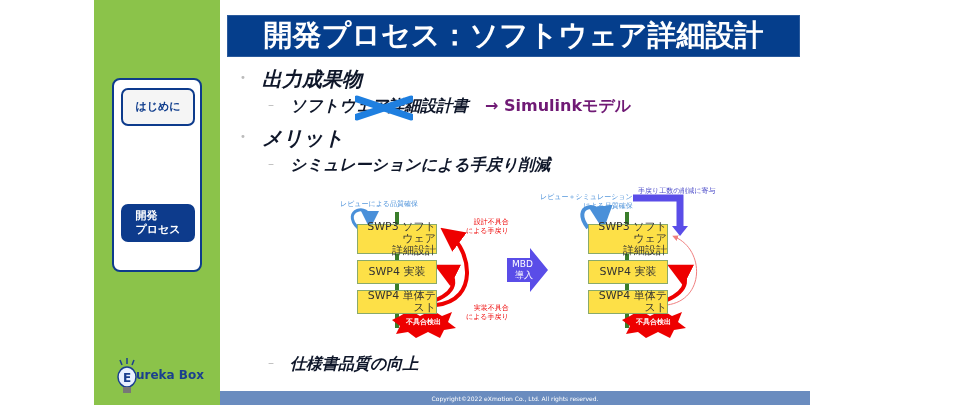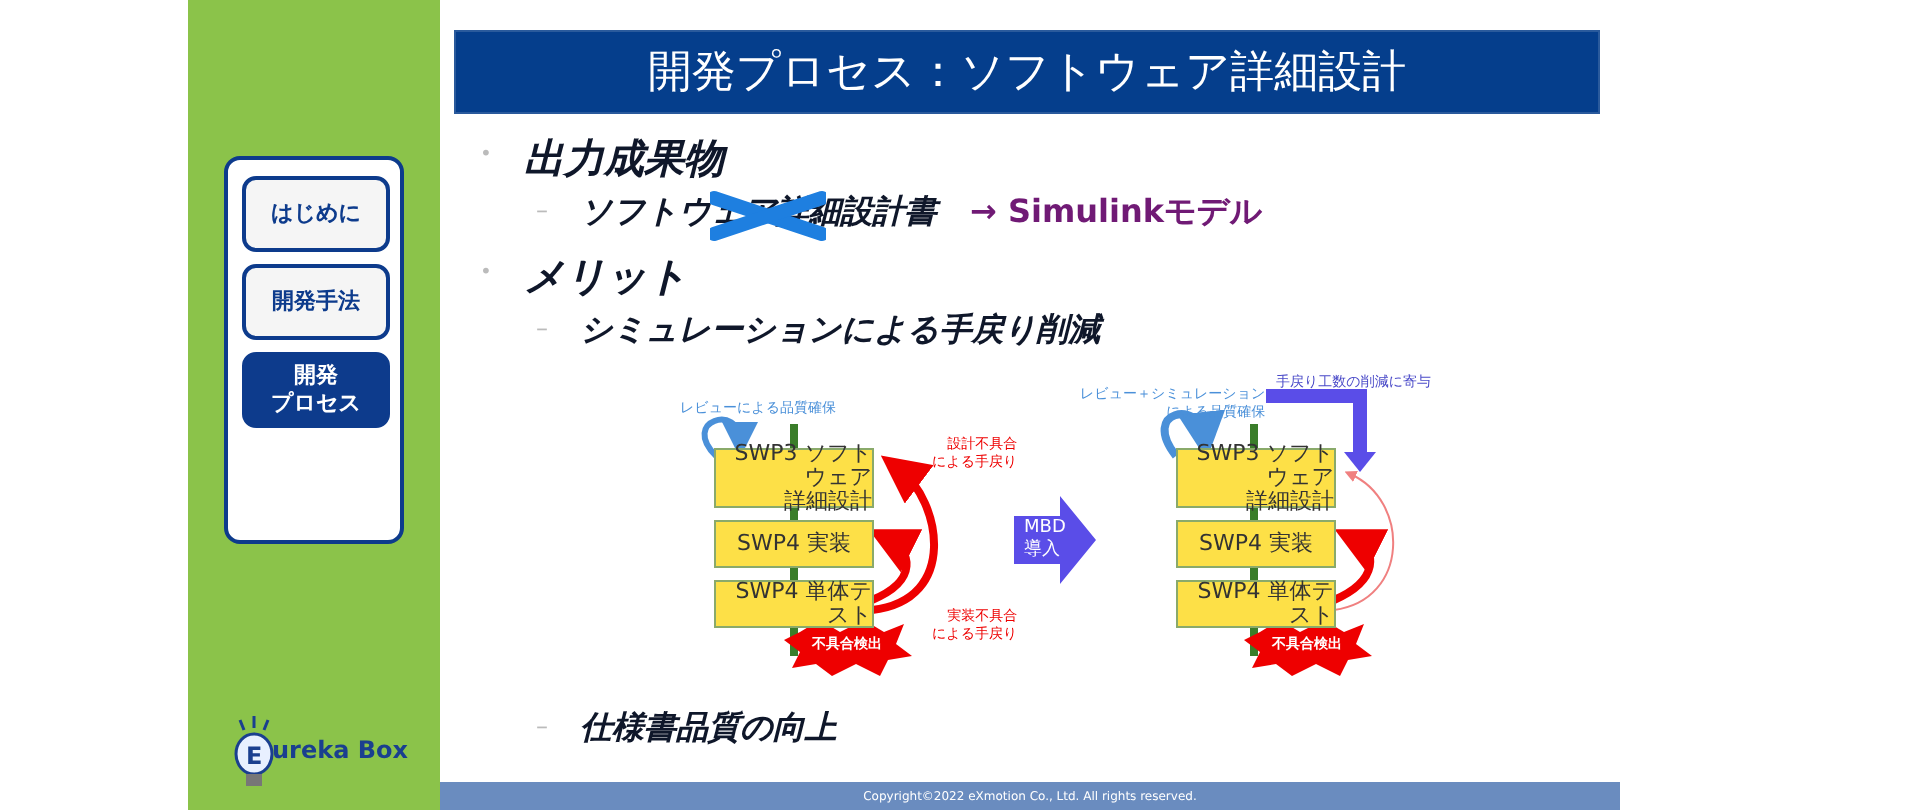--- a/index.html
+++ b/index.html
@@ -1,42 +1,41 @@
 <!DOCTYPE html>
 <html><head>
 <meta charset="utf-8">
 <style>
   html,body{margin:0;padding:0;background:#fff;}
   body{width:960px;height:405px;position:relative;overflow:hidden;font-family:"DejaVu Sans",sans-serif;}
   .sidebar{position:absolute;left:94px;top:0;width:126px;height:405px;background:#8bc34a;}
   .nav-panel{position:absolute;left:18px;top:78px;width:90px;height:194px;background:#fff;border:2px solid #0d3b8c;border-radius:8px;box-sizing:border-box;}
-  .nav-item{position:absolute;left:7px;width:74px;height:38px;border:2px solid #0d3b8c;border-radius:7px;background:#f5f5f5;box-sizing:border-box;display:flex;align-items:center;justify-content:center;text-align:center;color:#0d3b8c;font-weight:bold;font-size:11px;line-height:14px;}
-  .nav-item.active{background:#0d3b8c;color:#fff;}
+  .nav-item{position:absolute;left:7px;width:74px;height:38px;border:2px solid #0d3b8c;border-radius:7px;background:#f5f5f5;box-sizing:border-box;display:flex;align-items:center;justify-content:center;text-align:left;color:#0d3b8c;font-weight:bold;font-size:11px;line-height:14px;}
+  .nav-item.active{background:#0d3b8c;color:#fff;margin-top:28px;}
   .logo{position:absolute;left:18px;top:358px;width:100px;height:42px;}
   .logo-text{position:absolute;left:24px;top:10px;color:#1a3f8f;font-weight:bold;font-size:12px;font-family:"DejaVu Sans",sans-serif;}
-  .title-bar{position:absolute;left:227px;top:15px;width:573px;height:42px;background:#053e8c;border:1px solid #2a5a9c;box-sizing:border-box;display:flex;align-items:center;justify-content:center;color:#fff;font-size:22px;font-weight:normal;}
+  .title-bar{position:absolute;left:227px;top:15px;width:573px;height:42px;background:#053e8c;border:1px solid #2a5a9c;box-sizing:border-box;display:flex;align-items:center;justify-content:center;color:#fff;font-size:29px;font-weight:bold;}
   .bullet{position:absolute;color:#0f172a;font-weight:bold;font-style:italic;}
   .dot{position:absolute;color:#bbb;font-size:10px;}
   .dash{position:absolute;color:#bbb;font-size:12px;}
   .b1{font-size:20px;}
   .b2{font-size:16px;}
   .blue{color:#701a75;font-weight:bold;}
   .strike{position:absolute;left:355px;top:95px;width:58px;height:26px;}
   .footer{position:absolute;left:220px;top:391px;width:590px;height:14px;background:#6a8cbf;color:#fff;font-size:6px;display:flex;align-items:center;justify-content:center;}
   .diagram{position:absolute;left:0;top:0;}
   .box{position:absolute;background:#fde047;border:1px solid #8aaa6a;box-sizing:border-box;display:flex;align-items:center;justify-content:center;text-align:right;color:#333;font-size:11px;line-height:12px;}
   .small{position:absolute;font-size:7px;line-height:9px;text-align:right;}
 </style>
 </head>
 <body>
 
 <div class="sidebar">
   <div class="nav-panel">
     <div class="nav-item" style="top:8px">はじめに</div>
-    <div class="nav-item" style="top:52px">開発手法</div>
     <div class="nav-item active" style="top:96px;white-space:pre-line">開発
 プロセス</div>
   </div>
   <div class="logo">
     <svg width="30" height="42">
       <line x1="8" y1="2" x2="10" y2="7" stroke="#1a3f8f" stroke-width="1.5"></line>
       <line x1="15" y1="0" x2="15" y2="6" stroke="#1a3f8f" stroke-width="1.5"></line>
       <line x1="22" y1="2" x2="20" y2="7" stroke="#1a3f8f" stroke-width="1.5"></line>
       <ellipse cx="15" cy="19" rx="9" ry="10" fill="#e8f0ff" stroke="#1a3f8f" stroke-width="1.5"></ellipse>
       <rect x="11" y="29" width="8" height="6" fill="#777"></rect>
@@ -101,21 +100,21 @@
 <div class="box" style="left:357px;top:224px;width:80px;height:30px;white-space:pre-line">SWP3 ソフトウェア
 詳細設計</div>
 <div class="box" style="left:357px;top:260px;width:80px;height:24px">SWP4 実装</div>
 <div class="box" style="left:357px;top:290px;width:80px;height:24px">SWP4 単体テスト</div>
 <span class="small" style="left:466px;top:218px;color:#e00;white-space:pre-line">設計不具合
 による手戻り</span>
 <span class="small" style="left:466px;top:304px;color:#e00;white-space:pre-line">実装不具合
 による手戻り</span>
 <span class="small" style="left:406px;top:318px;color:#fff;font-weight:bold">不具合検出</span>
 
-<span class="small" style="left:512px;top:259px;color:#fff;font-size:9px;line-height:11px;white-space:pre-line;text-align:left">MBD
+<span class="small" style="left:512px;top:259px;color:#fff;font-size:9px;line-height:11px;white-space:pre-line;text-align:right">MBD
 導入</span>
 
 <span class="small" style="left:540px;top:193px;color:#4a90d9;white-space:pre-line">レビュー＋シミュレーション
 による品質確保</span>
 <span class="small" style="left:638px;top:187px;color:#4a4ac8">手戻り工数の削減に寄与</span>
 <div class="box" style="left:588px;top:224px;width:80px;height:30px;white-space:pre-line">SWP3 ソフトウェア
 詳細設計</div>
 <div class="box" style="left:588px;top:260px;width:80px;height:24px">SWP4 実装</div>
 <div class="box" style="left:588px;top:290px;width:80px;height:24px">SWP4 単体テスト</div>
 <span class="small" style="left:636px;top:318px;color:#fff;font-weight:bold">不具合検出</span>

